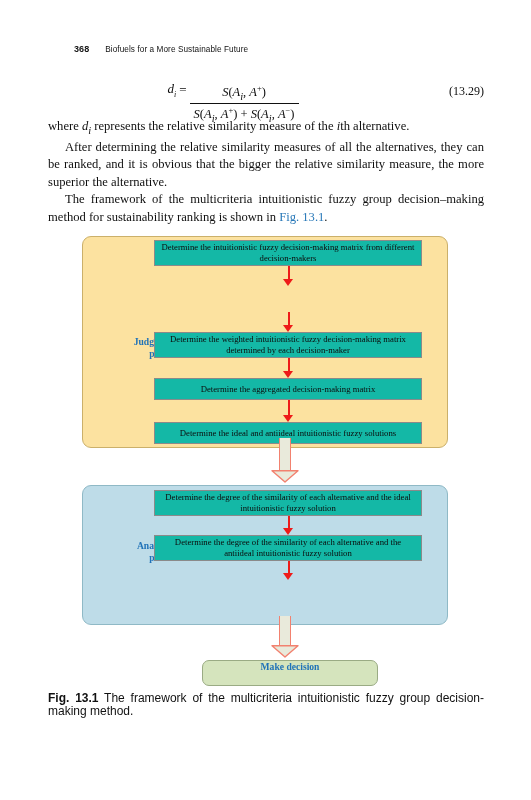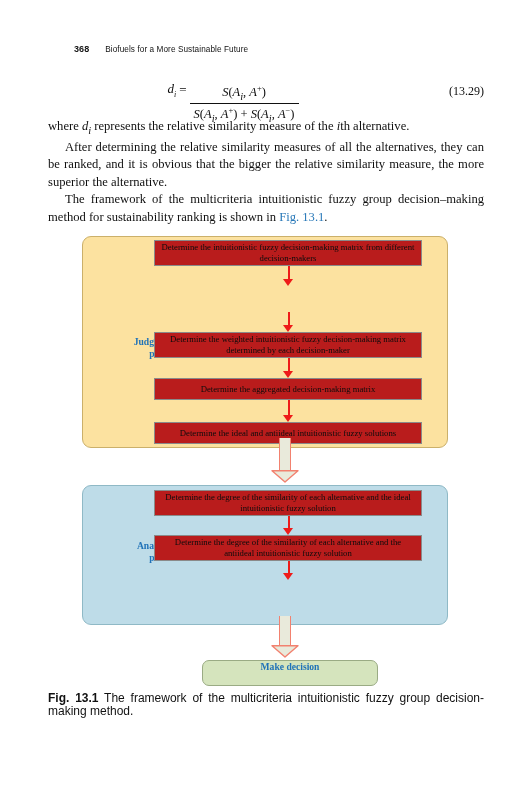--- a/index.html
+++ b/index.html
@@ -160,21 +160,21 @@
     color: #1f72b8;
     text-align: center;
     line-height: 11.5px;
     width: 74px;
   }
   .label-judgmental { left: 38px; top: 99px; }
   .label-analytical { left: 38px; top: 54px; }
 
   .step {
     position: absolute;
-    background: #b91c1c;
+    background: #14b8a6;
     border: 1px solid #8a8a8a;
     box-sizing: border-box;
     display: flex;
     align-items: center;
     justify-content: center;
     text-align: center;
     font-size: 8.7px;
     line-height: 10.6px;
     color: #0c0c0c;
     padding: 2px 4px;

